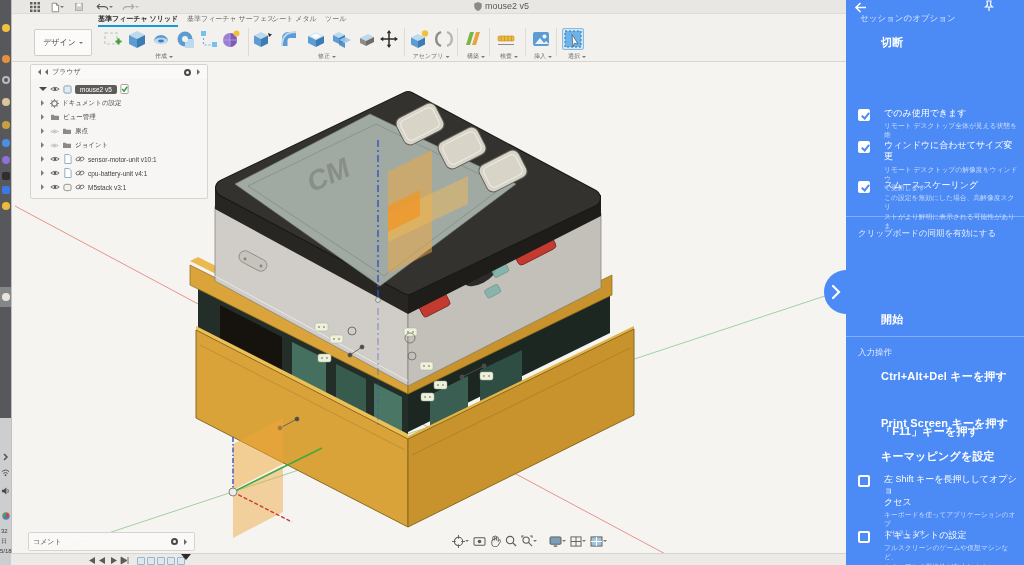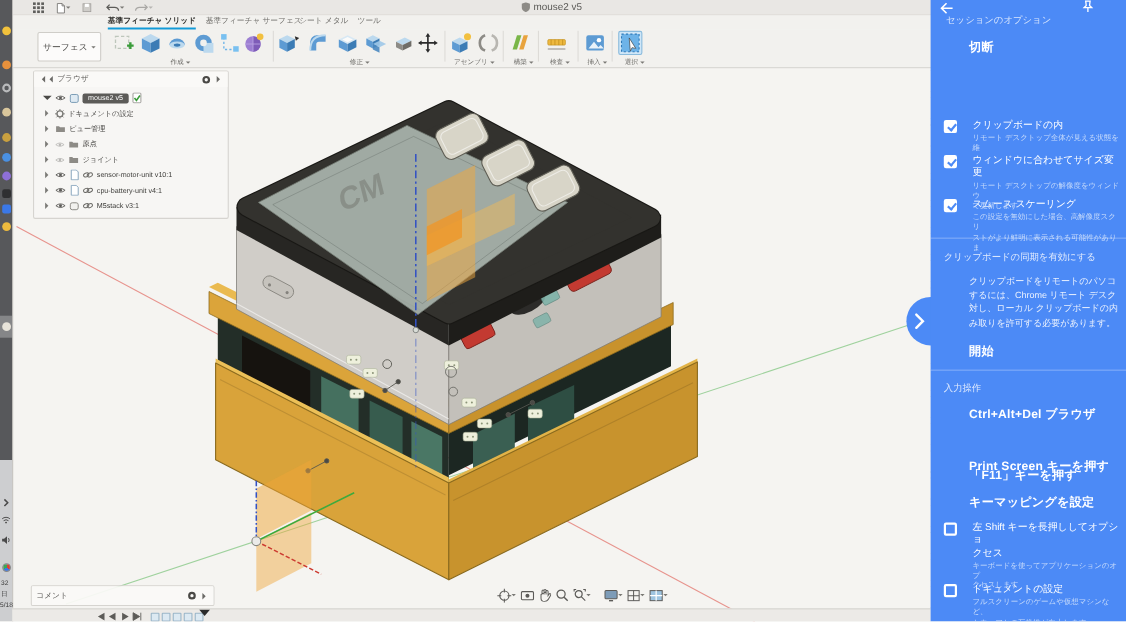--- a/index.html
+++ b/index.html
@@ -281,21 +281,21 @@
 
   <div id="tabsrow">
     <span class="ftab active" style="left:86px">基準フィーチャ ソリッド</span>
     <span class="ftab" style="left:175px">基準フィーチャ サーフェス</span>
     <span class="ftab" style="left:260px">シート メタル</span>
     <span class="ftab" style="left:313px">ツール</span>
   </div>
 
   <div id="toolbar">
     <div id="designbtn">
-        <span>サーフェス</span>
+        <span>デザイン</span>
         <i class="car"></i>
       </div>
 
     <span class="ti" style="left:90px">
         <svg viewBox="0 0 20 20">
           <rect x="2" y="4" width="12" height="11" fill="none" stroke="#9a99" stroke-width="1.2" stroke-dasharray="3 2"></rect>
           <path d="M12.5 12.5h6M15.5 9.5v6" stroke="#3a9c3a" stroke-width="2.2"></path>
         </svg>
       </span>
     <span class="ti" style="left:114px">
@@ -702,49 +702,43 @@
   <svg style="position:absolute;left:138px;top:0" width="10" height="11" viewBox="0 0 10 11">
       <path d="M3 1h4l-.5 4 2 2H1.5l2-2zM5 7v4" stroke="#fff" stroke-width="1.2" fill="none"></path>
     </svg>
 
   <div class="title">セッションのオプション</div>
   <div class="crd-act" style="top:35px">切断</div>
 
 
   <div class="cbrow" style="top:108px">
     <span class="cb on"></span>
-    <span class="cblabel">クリップボードの内</span>
+    <span class="cblabel">でのみ使用できます</span>
     <span class="cbsub"><span>リモート デスクトップ全体が見える状態を維</span></span>
   </div>
 
   <div class="cbrow" style="top:180px">
     <span class="cb on"></span>
     <span class="cblabel">スムース スケーリング</span>
     <span class="cbsub"><span>この設定を無効にした場合、高解像度スクリ</span><br><span>ストがより鮮明に表示される可能性がありま</span></span>
   </div>
 
   <div class="cbrow" style="top:140px">
     <span class="cb on"></span>
     <span class="cblabel">ウィンドウに合わせてサイズ変更</span>
     <span class="cbsub"><span>リモート デスクトップの解像度をウィンドウ</span><br><span>て更新します</span></span>
   </div>
 
   <div class="crd-div" style="top:216px"></div>
   <div class="crd-head" style="top:228px">クリップボードの同期を有効にする</div>
-  <div class="crd-body" style="top:250px">
-    <span>クリップボードをリモートのパソコ</span><br>
-    <span>するには、Chrome リモート デスク</span><br>
-    <span>対し、ローカル クリップボードの内</span><br>
-    <span>み取りを許可する必要があります。</span>
-  </div>
   <div class="crd-act" style="top:312px">開始</div>
 
   <div class="crd-div" style="top:336px"></div>
   <div class="crd-head" style="top:347px">入力操作</div>
-  <div class="crd-act" style="top:369px">Ctrl+Alt+Del ブラウザ</div>
+  <div class="crd-act" style="top:369px">Ctrl+Alt+Del キーを押す</div>
   <div class="crd-act" style="top:416px">Print Screen キーを押す</div>
   <div class="crd-act" style="top:424px">「F11」キーを押す</div>
   <div class="crd-act" style="top:449px">キーマッピングを設定</div>
 
   <div class="cbrow" style="top:474px">
     <span class="cb"></span>
     <span class="cblabel"><span>左 Shift キーを長押ししてオプショ</span><br><span>クセス</span></span>
     <span class="cbsub"><span>キーボードを使ってアプリケーションのオプ</span><br><span>クセスします</span></span>
   </div>
 

